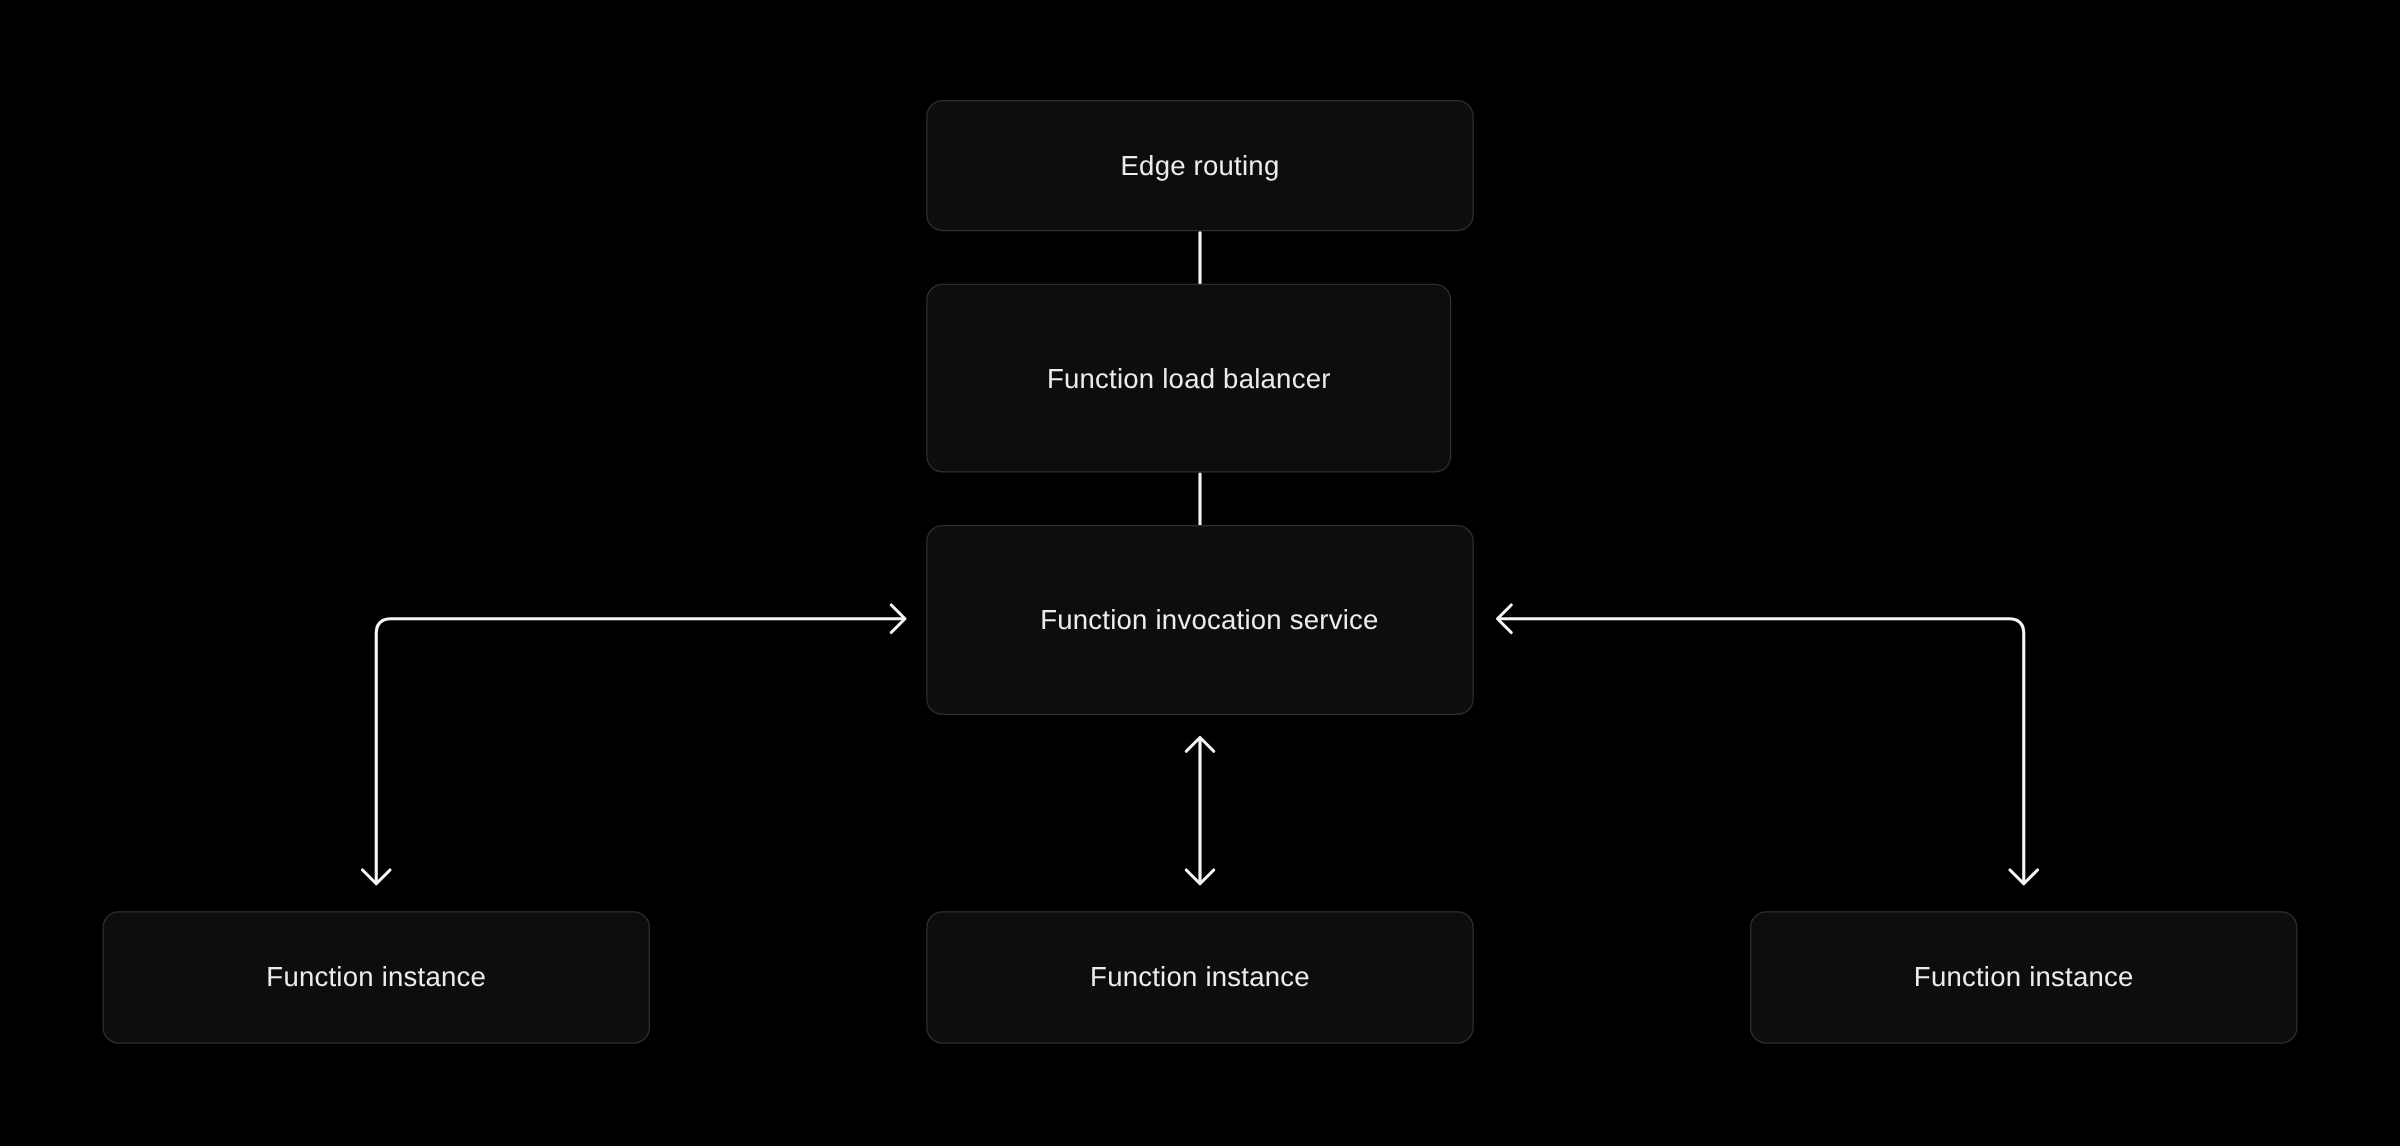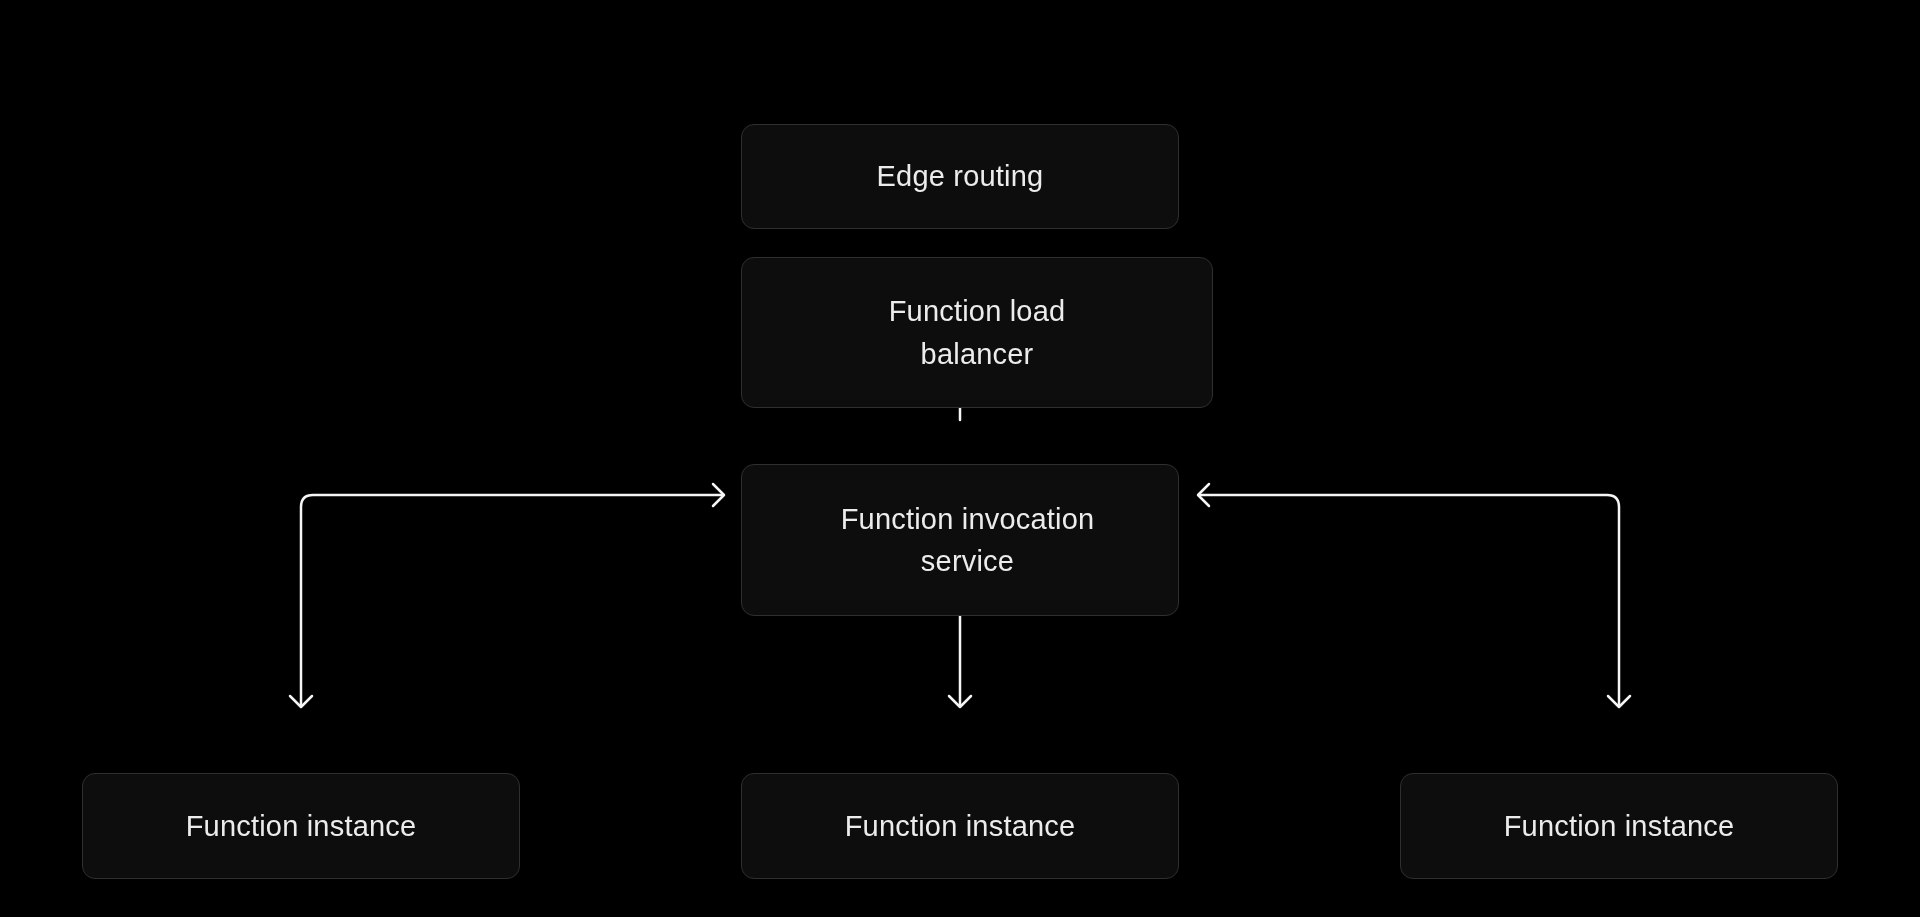--- a/index.html
+++ b/index.html
@@ -15,29 +15,28 @@
   .canvas{position:relative;width:1920px;height:917px;background:var(--bg);}
   .connectors{position:absolute;left:0;top:0;width:1920px;height:917px;display:block;}
   .connectors *{stroke:var(--connector);stroke-width:2.5;fill:none;stroke-linecap:round;stroke-linejoin:round;}
   .node{
     position:absolute;
     background:var(--node-fill);
     border:1px solid var(--node-border);
     border-radius:13px;
     display:flex;align-items:center;justify-content:center;
     color:var(--node-text);
-    font-size:29px;
+    font-size:22px;
     line-height:1.45;
-    text-align:center;
+    text-align:right;
     letter-spacing:0.2px;
-    margin-top:44px;
   }
   .node span{display:block;}
   #node-edge-routing        {left:741px;top:80px; width:438px;height:105px;}
-  #node-load-balancer       {left:741px;top:213px;width:472px;height:151px;}
+  #node-load-balancer       {left:741px;top:227px;width:420px;height:151px;}
   #node-invocation-service  {left:741px;top:420px;width:438px;height:152px;padding-left:15px;}
   #node-instance-left       {left:82px;  top:729px;width:438px;height:106px;}
   #node-instance-middle     {left:741px; top:729px;width:438px;height:106px;}
   #node-instance-right      {left:1400px;top:729px;width:438px;height:106px;}
   #node-load-balancer span      {max-width:280px;}
   #node-invocation-service span {max-width:340px;}
 </style>
 </head>
 <body>
 

